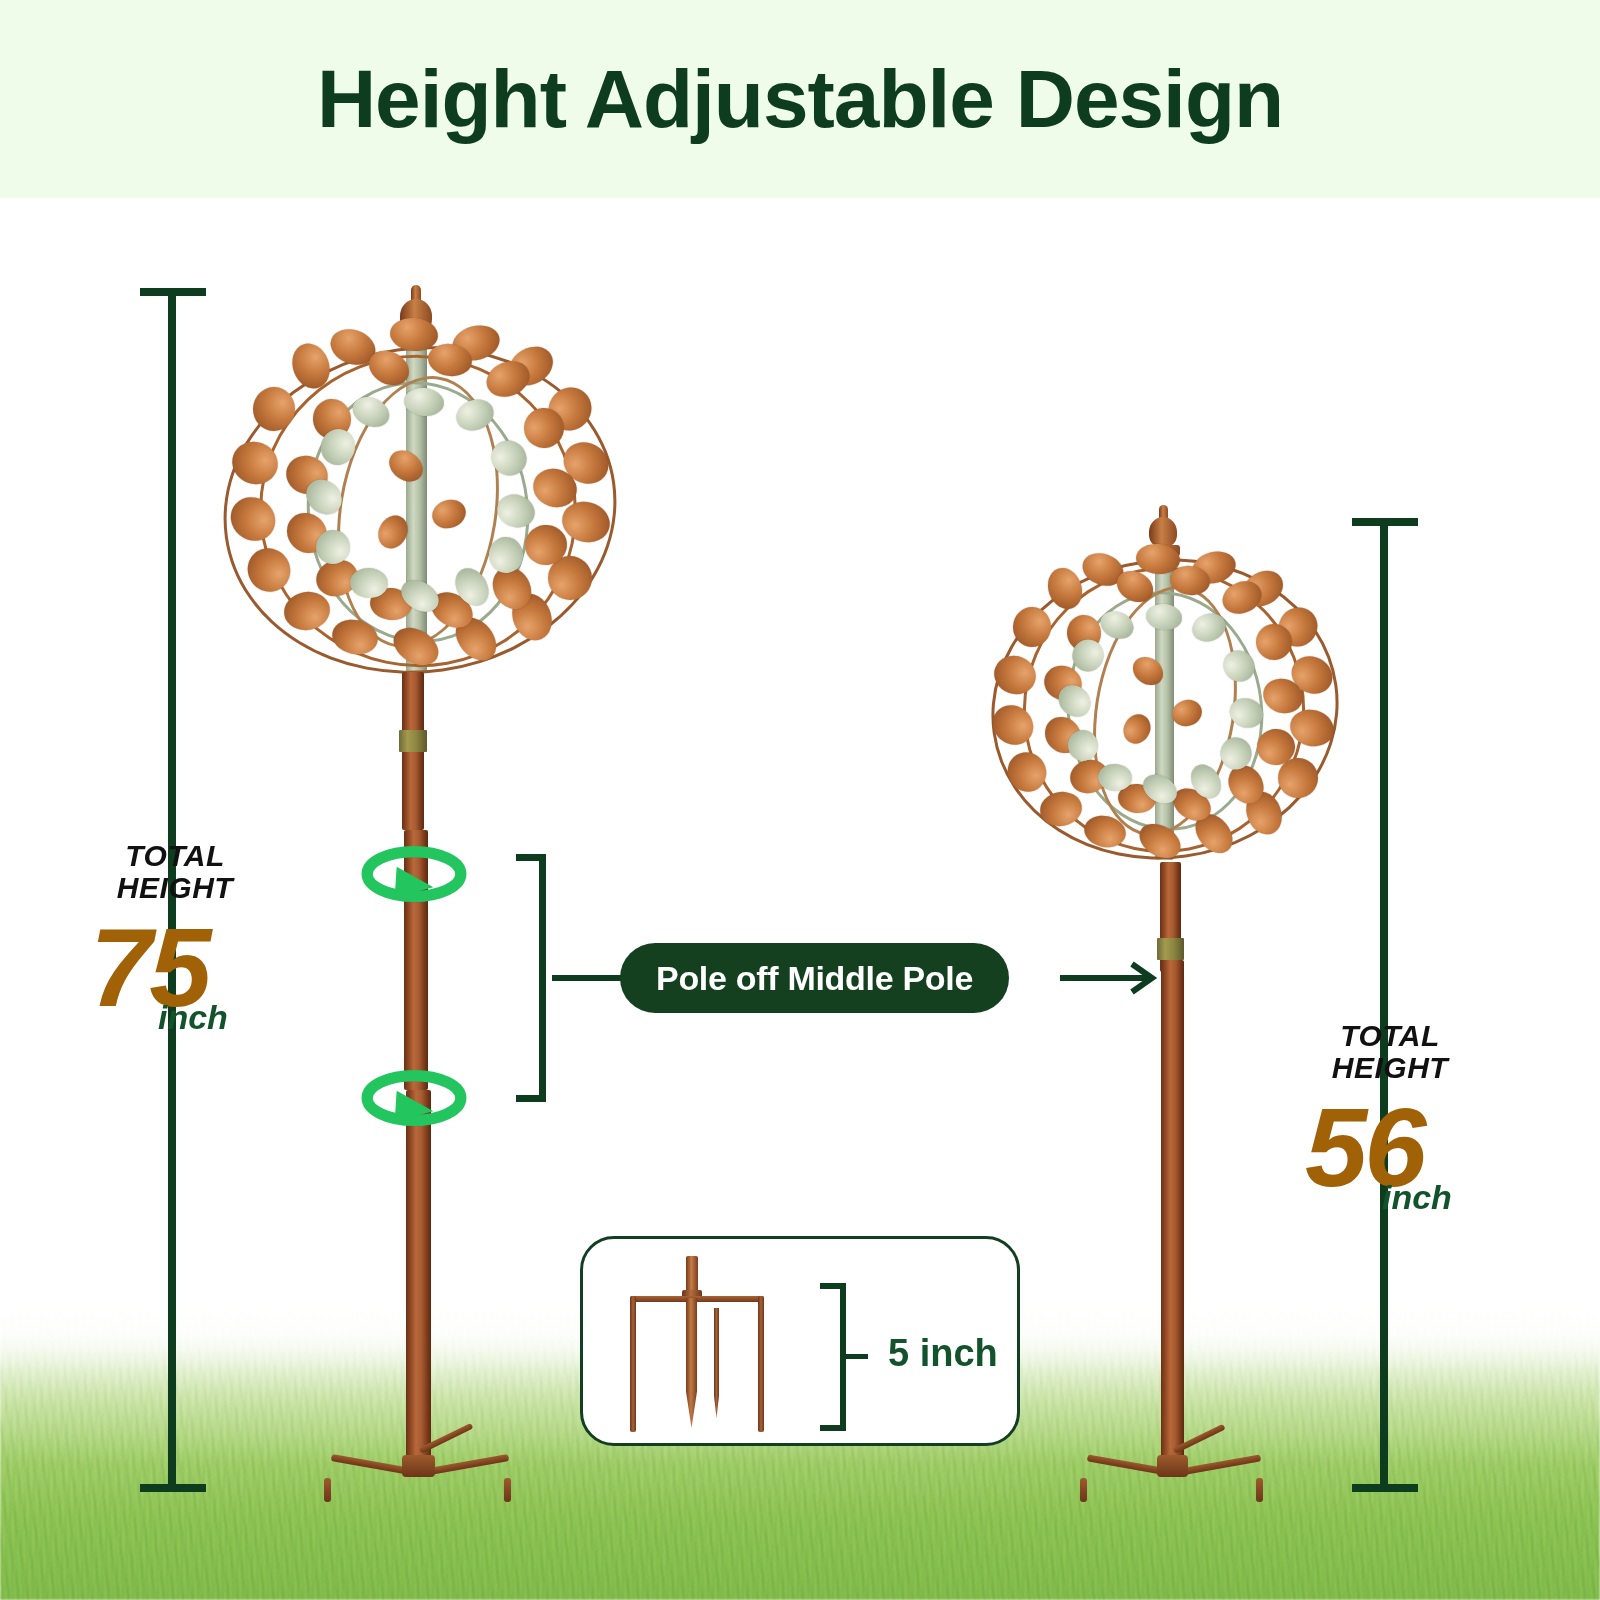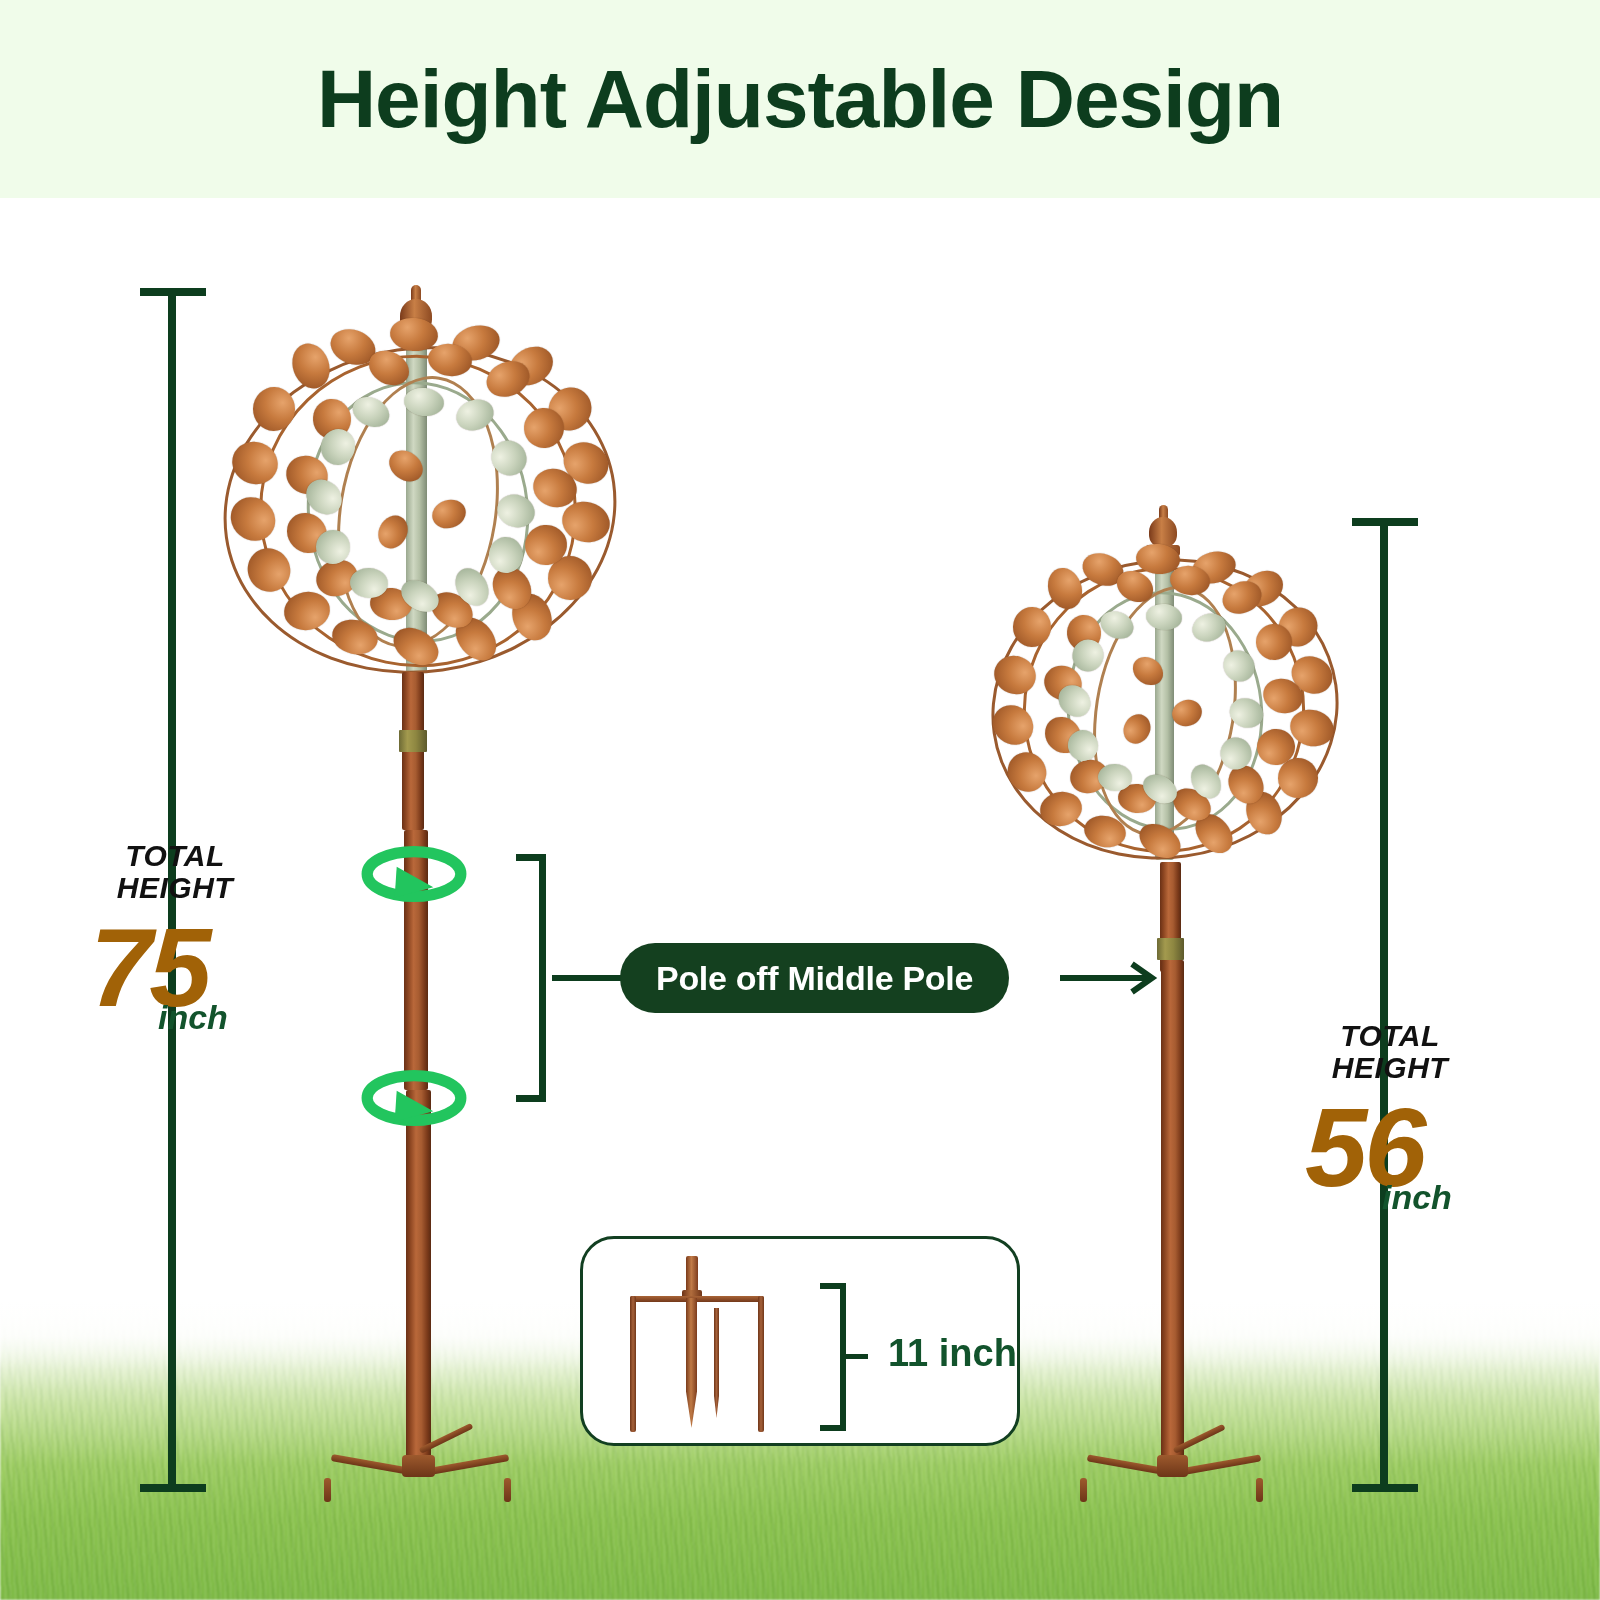--- a/index.html
+++ b/index.html
@@ -361,13 +361,13 @@
             clip-path:polygon(0 0,100% 0,100% 72%,50% 100%,0 72%);"></div>
 <div class="stake-part" style="left:714px; top:1308px; width:5px; height:110px;
             background:linear-gradient(to right,#6f3518,#a5613a 50%,#713719);
             clip-path:polygon(0 0,100% 0,100% 80%,50% 100%,0 80%);"></div>
 
 <div class="brk" style="left:820px; top:1283px; width:26px; height:6px;"></div>
 <div class="brk" style="left:840px; top:1283px; width:6px; height:148px;"></div>
 <div class="brk" style="left:820px; top:1425px; width:26px; height:6px;"></div>
 <div class="brk" style="left:846px; top:1354px; width:22px; height:5px;"></div>
 
-<div id="inset-label" style="left:888px; top:1332px;">11 inch</div>
+<div id="inset-label" style="left:888px; top:1332px;">5 inch</div>
 
 </body></html>

